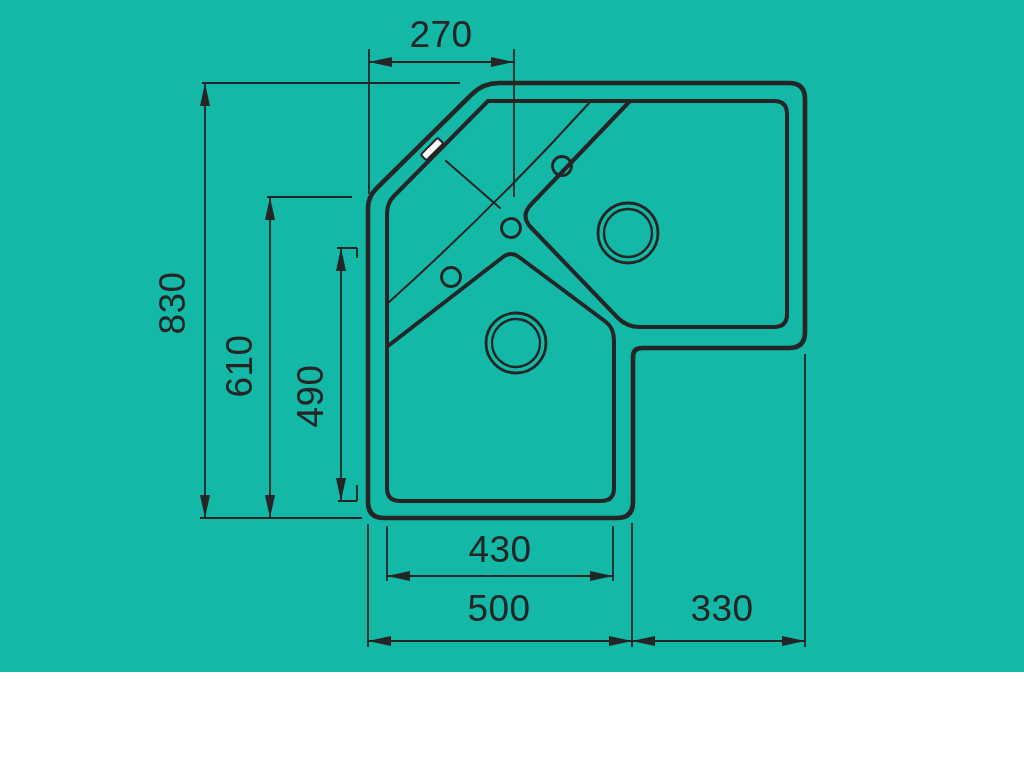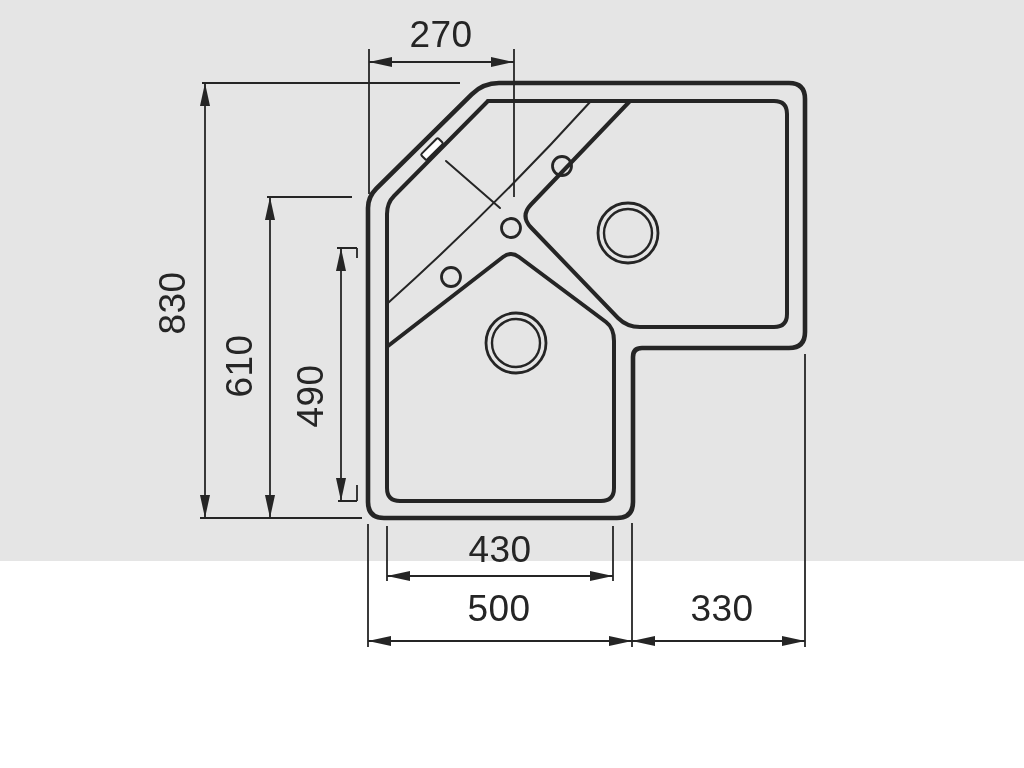--- a/index.html
+++ b/index.html
@@ -6,22 +6,22 @@
     margin: 0;
     padding: 0;
     background: #ffffff;
     width: 1024px;
     height: 768px;
     overflow: hidden;
   }
   .canvas {
     position: relative;
     width: 1024px;
-    height: 561px;
-    background: #e5e5e5;
+    height: 672px;
+    background: #14b8a6;
   }
   svg { display: block; }
   
   .outline   { fill: none; stroke: var(--line, #252525); stroke-width: 4.6; stroke-linejoin: round; stroke-linecap: round; }
   .bowl      { fill: none; stroke: var(--line, #252525); stroke-width: 4;   stroke-linejoin: round; stroke-linecap: round; }
   .thin      { fill: none; stroke: var(--line, #252525); stroke-width: 2;   stroke-linecap: round; }
   .dimline   { fill: none; stroke: var(--line, #252525); stroke-width: 1.8; stroke-linecap: butt; }
   .hole      { fill: none; stroke: var(--line, #252525); stroke-width: 2.8; }
   .drain-in  { fill: none; stroke: var(--line, #252525); stroke-width: 2.4; }
   .arrow     { fill: var(--line, #252525); stroke: none; }

